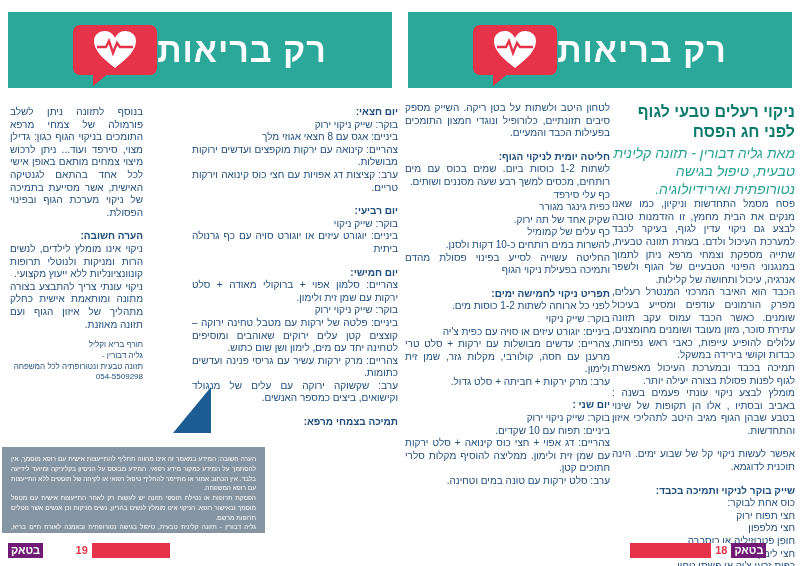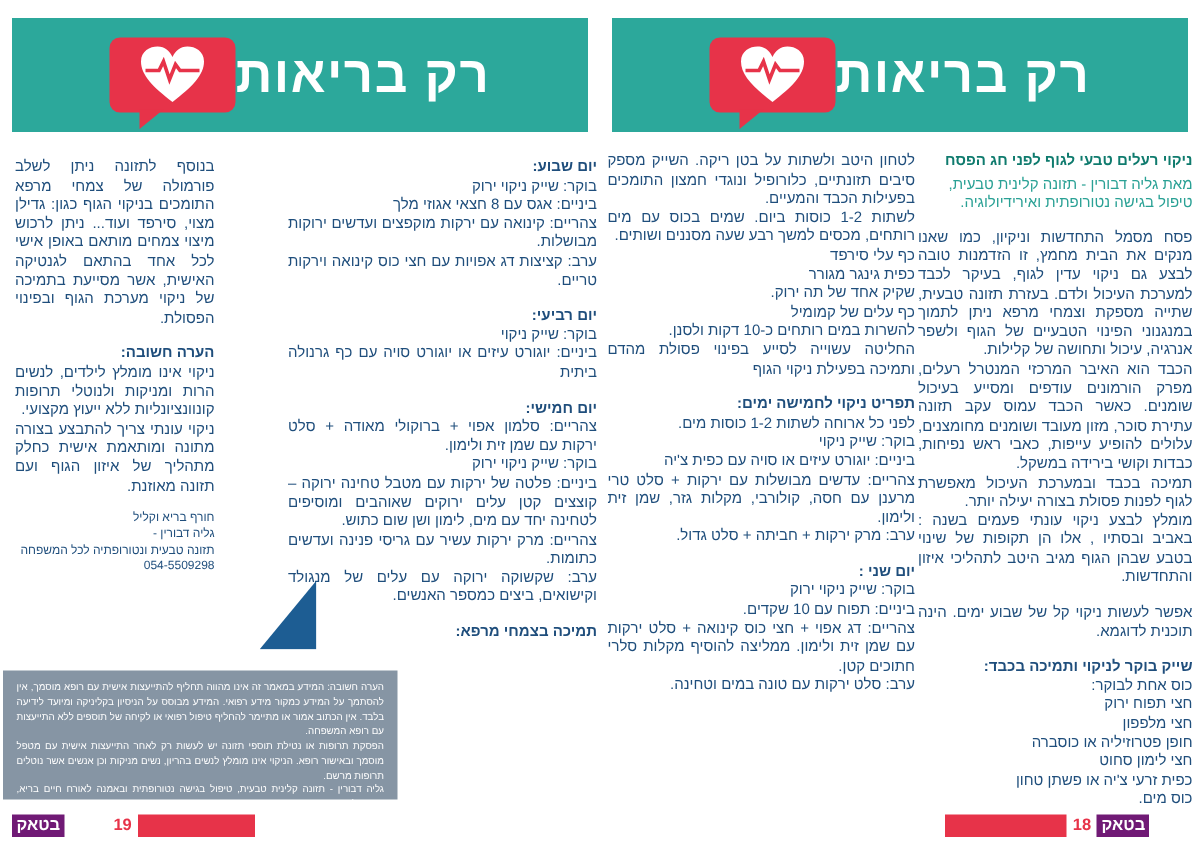--- a/index.html
+++ b/index.html
@@ -22,22 +22,22 @@
   .col{position:absolute;direction:rtl;text-align:right;color:#1f4e7c;
        font-size:10px;line-height:1.26;}
   .c18out{left:612px;top:102px;width:183px;}
   .c18in {left:405px;top:102px;width:205px;}
   .c19in {left:192px;top:106px;width:206px;}
   .c19out{left:10px; top:106px;width:133px;}
   .blk{margin:0;}
   .blk.p{text-align:justify;}
   .blk.h{font-weight:bold;}
   .blk.sp{margin-top:11px;}
-  .blk.title{font-weight:bold;color:#0f7b6e;font-size:10px;margin-bottom:3px;text-align:right;}
-  .blk.byline{color:#2aa195;font-size:10px;margin-bottom:10px;text-align:right;}
+  .blk.title{font-weight:bold;color:#0f7b6e;font-size:16px;margin-bottom:3px;text-align:right;}
+  .blk.byline{font-style:italic;color:#2aa195;font-size:14px;margin-bottom:0;text-align:right;}
   .blk.c{font-size:8px;line-height:1.35;}
   .blk.c.sp{margin-top:9px;}
 
   
   .tri{position:absolute;left:173px;top:387px;width:38px;height:46px;background:#1d5d93;
        -webkit-clip-path:polygon(100% 0,100% 100%,0 100%);clip-path:polygon(100% 0,100% 100%,0 100%);}
 
   
   .disc{position:absolute;left:2px;top:447px;width:245px;height:72px;background:#8695a4;
         color:#ffffff;padding:7px 9px;direction:rtl;text-align:right;
@@ -95,20 +95,21 @@
       <div class="blk l">כוס אחת לבוקר:</div>
       <div class="blk l">חצי תפוח ירוק</div>
       <div class="blk l">חצי מלפפון</div>
       <div class="blk l">חופן פטרוזיליה או כוסברה</div>
       <div class="blk l">חצי לימון סחוט</div>
       <div class="blk l">כפית זרעי צ'יה או פשתן טחון</div>
       <div class="blk l">כוס מים.</div>
     </div>
   <div class="col c18in">
       <div class="blk p">לטחון היטב ולשתות על בטן ריקה. השייק מספק סיבים תזונתיים, כלורופיל ונוגדי חמצון התומכים בפעילות הכבד והמעיים.</div>
+      <div class="blk h sp">חליטה יומית לניקוי הגוף:</div>
       <div class="blk p">לשתות 1-2 כוסות ביום. שמים בכוס עם מים רותחים, מכסים למשך רבע שעה מסננים ושותים.</div>
       <div class="blk l">כף עלי סירפד</div>
       <div class="blk l">כפית גינגר מגורר</div>
       <div class="blk l">שקיק אחד של תה ירוק.</div>
       <div class="blk l">כף עלים של קמומיל</div>
       <div class="blk l">להשרות במים רותחים כ-10 דקות ולסנן.</div>
       <div class="blk p">החליטה עשוייה לסייע בפינוי פסולת מהדם ותמיכה בפעילת ניקוי הגוף</div>
       <div class="blk h sp">תפריט ניקוי לחמישה ימים:</div>
       <div class="blk p">לפני כל ארוחה לשתות 1-2 כוסות מים.</div>
       <div class="blk l">בוקר: שייק ניקוי</div>
@@ -116,21 +117,21 @@
       <div class="blk p">צהריים: עדשים מבושלות עם ירקות + סלט טרי מרענן עם חסה, קולורבי, מקלות גזר, שמן זית ולימון.</div>
       <div class="blk p">ערב: מרק ירקות + חביתה + סלט גדול.</div>
       <div class="blk h sp">יום שני :</div>
       <div class="blk l">בוקר: שייק ניקוי ירוק</div>
       <div class="blk l">ביניים: תפוח עם 10 שקדים.</div>
       <div class="blk p">צהריים: דג אפוי + חצי כוס קינואה + סלט ירקות עם שמן זית ולימון. ממליצה להוסיף מקלות סלרי חתוכים קטן.</div>
       <div class="blk p">ערב: סלט ירקות עם טונה במים וטחינה.</div>
     </div>
 
   <div class="col c19in">
-      <div class="blk h">יום שבוע:</div>
+      <div class="blk h">יום חצאי:</div>
       <div class="blk l">בוקר: שייק ניקוי ירוק</div>
       <div class="blk l">ביניים: אגס עם 8 חצאי אגוזי מלך</div>
       <div class="blk p">צהריים: קינואה עם ירקות מוקפצים ועדשים ירוקות מבושלות.</div>
       <div class="blk p">ערב: קציצות דג אפויות עם חצי כוס קינואה וירקות טריים.</div>
       <div class="blk h sp">יום רביעי:</div>
       <div class="blk l">בוקר: שייק ניקוי</div>
       <div class="blk p">ביניים: יוגורט עיזים או יוגורט סויה עם כף גרנולה ביתית</div>
       <div class="blk h sp">יום חמישי:</div>
       <div class="blk p">צהריים: סלמון אפוי + ברוקולי מאודה + סלט ירקות עם שמן זית ולימון.</div>
       <div class="blk l">בוקר: שייק ניקוי ירוק</div>

